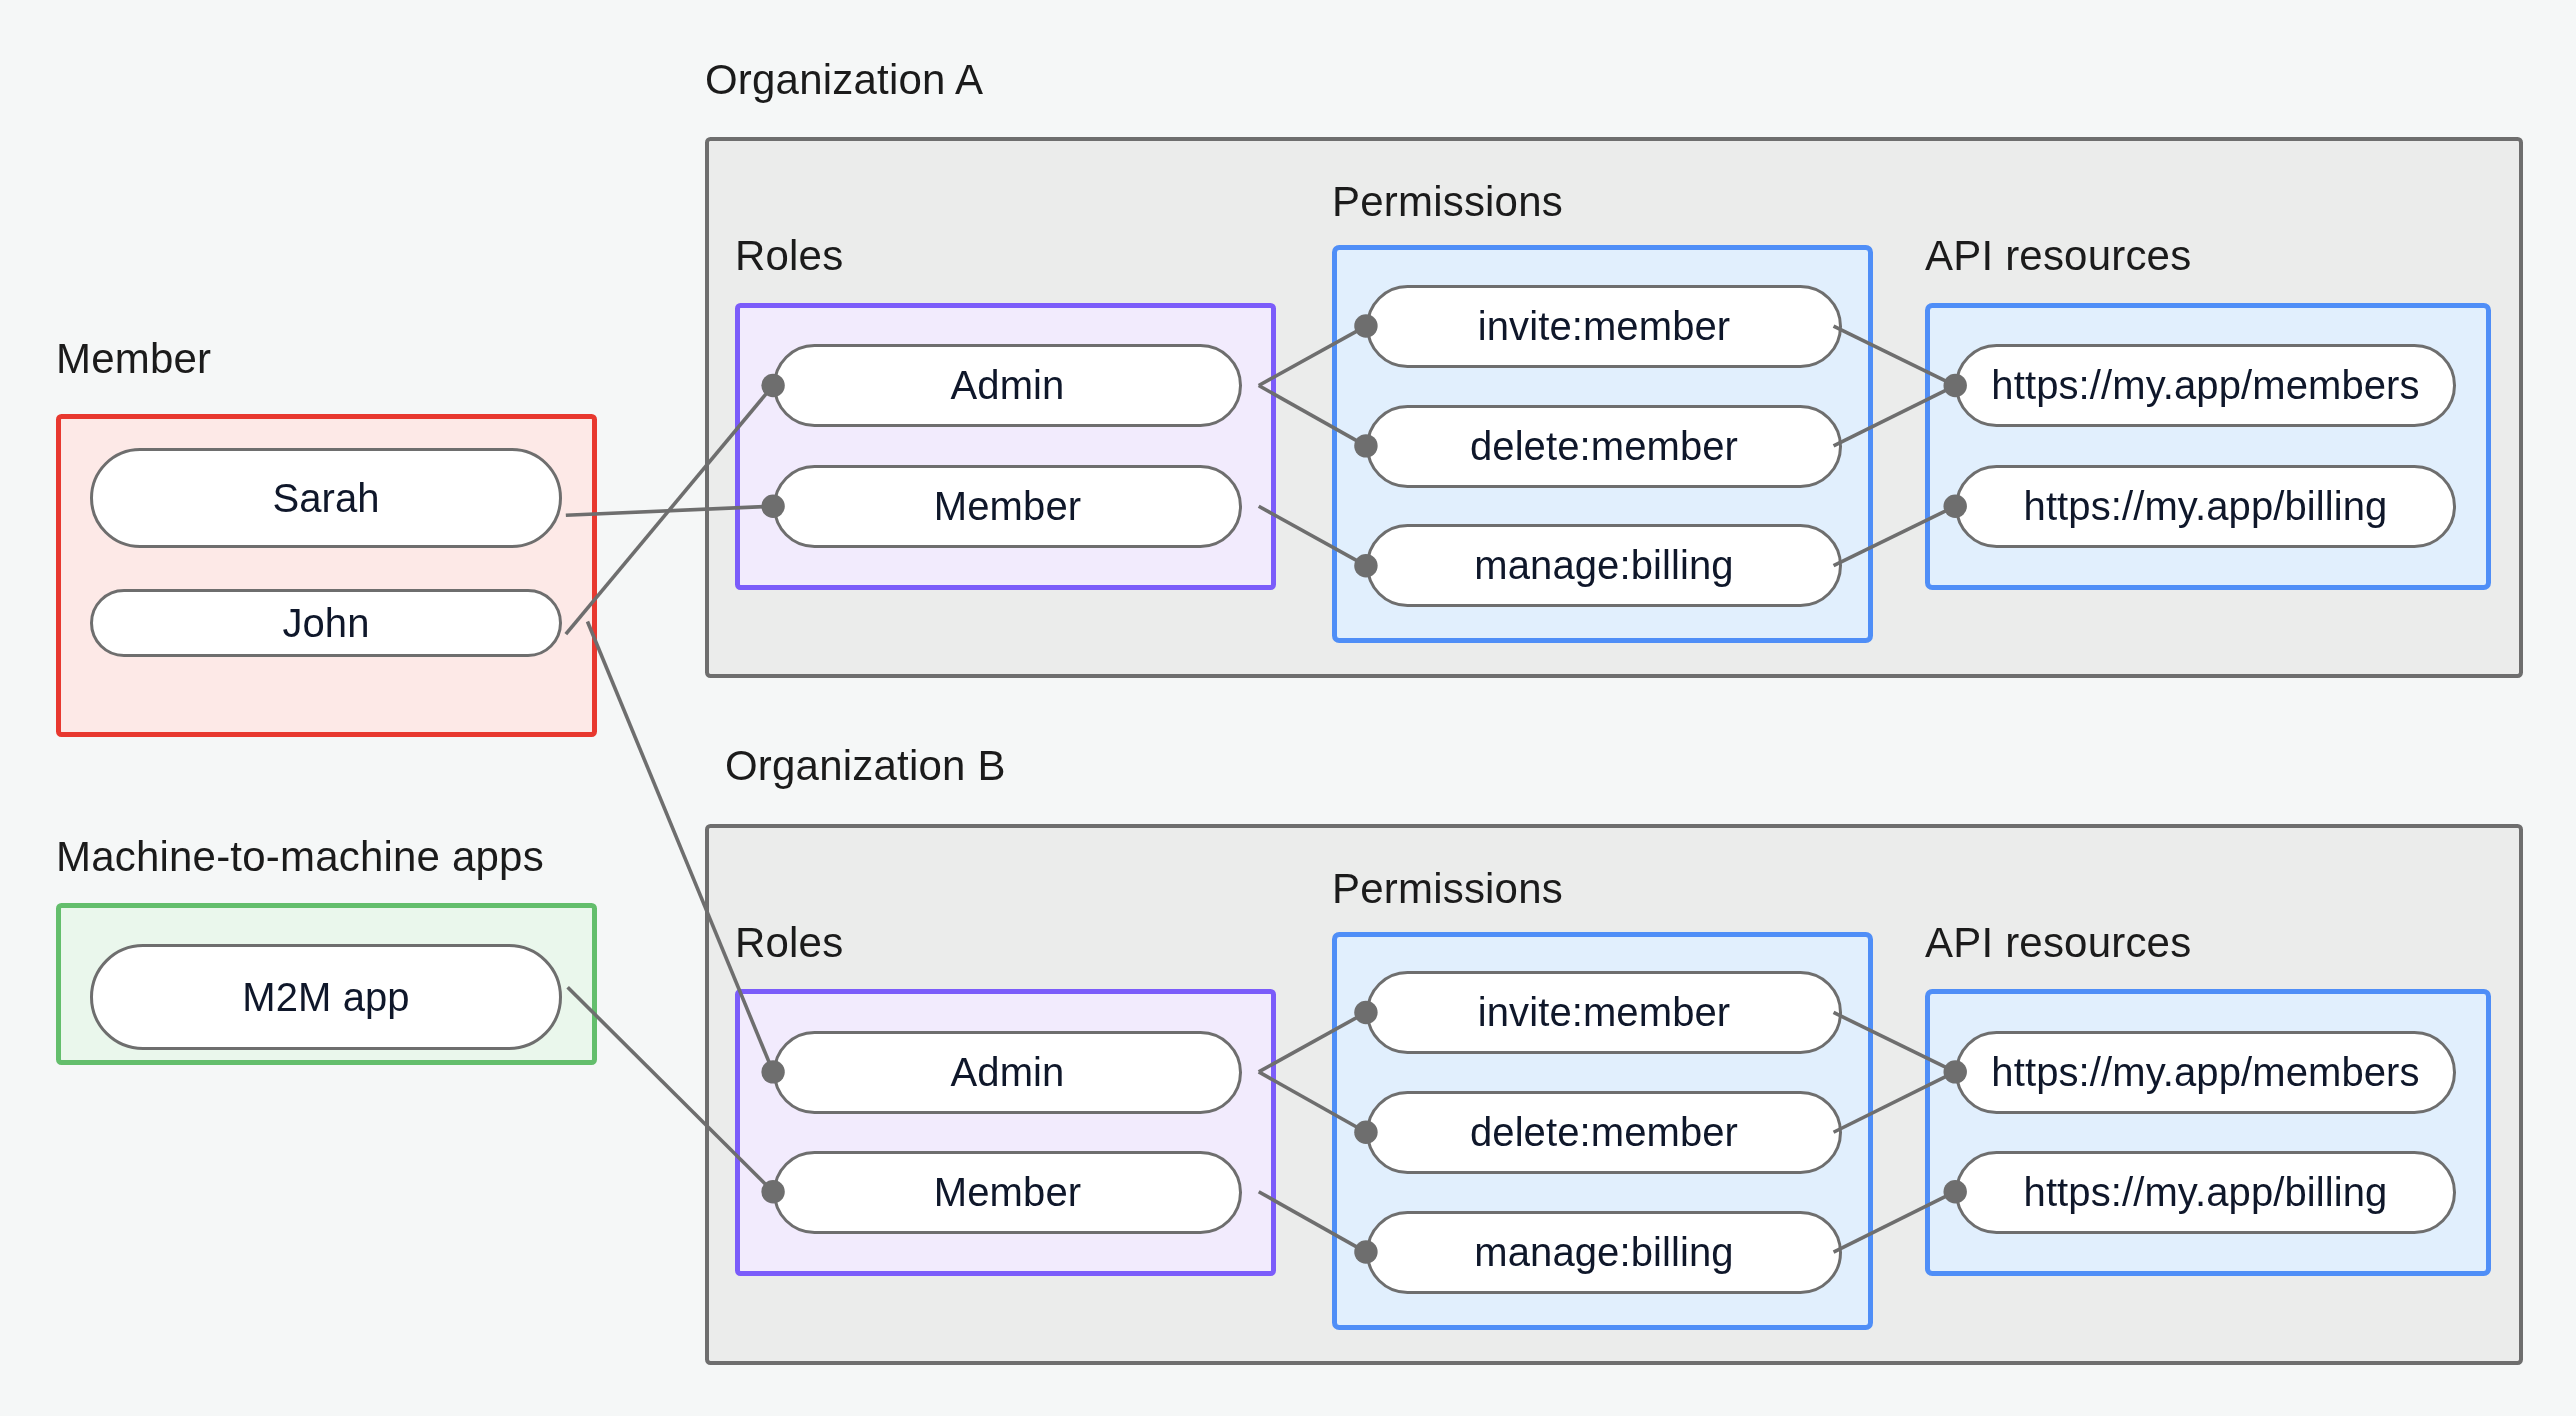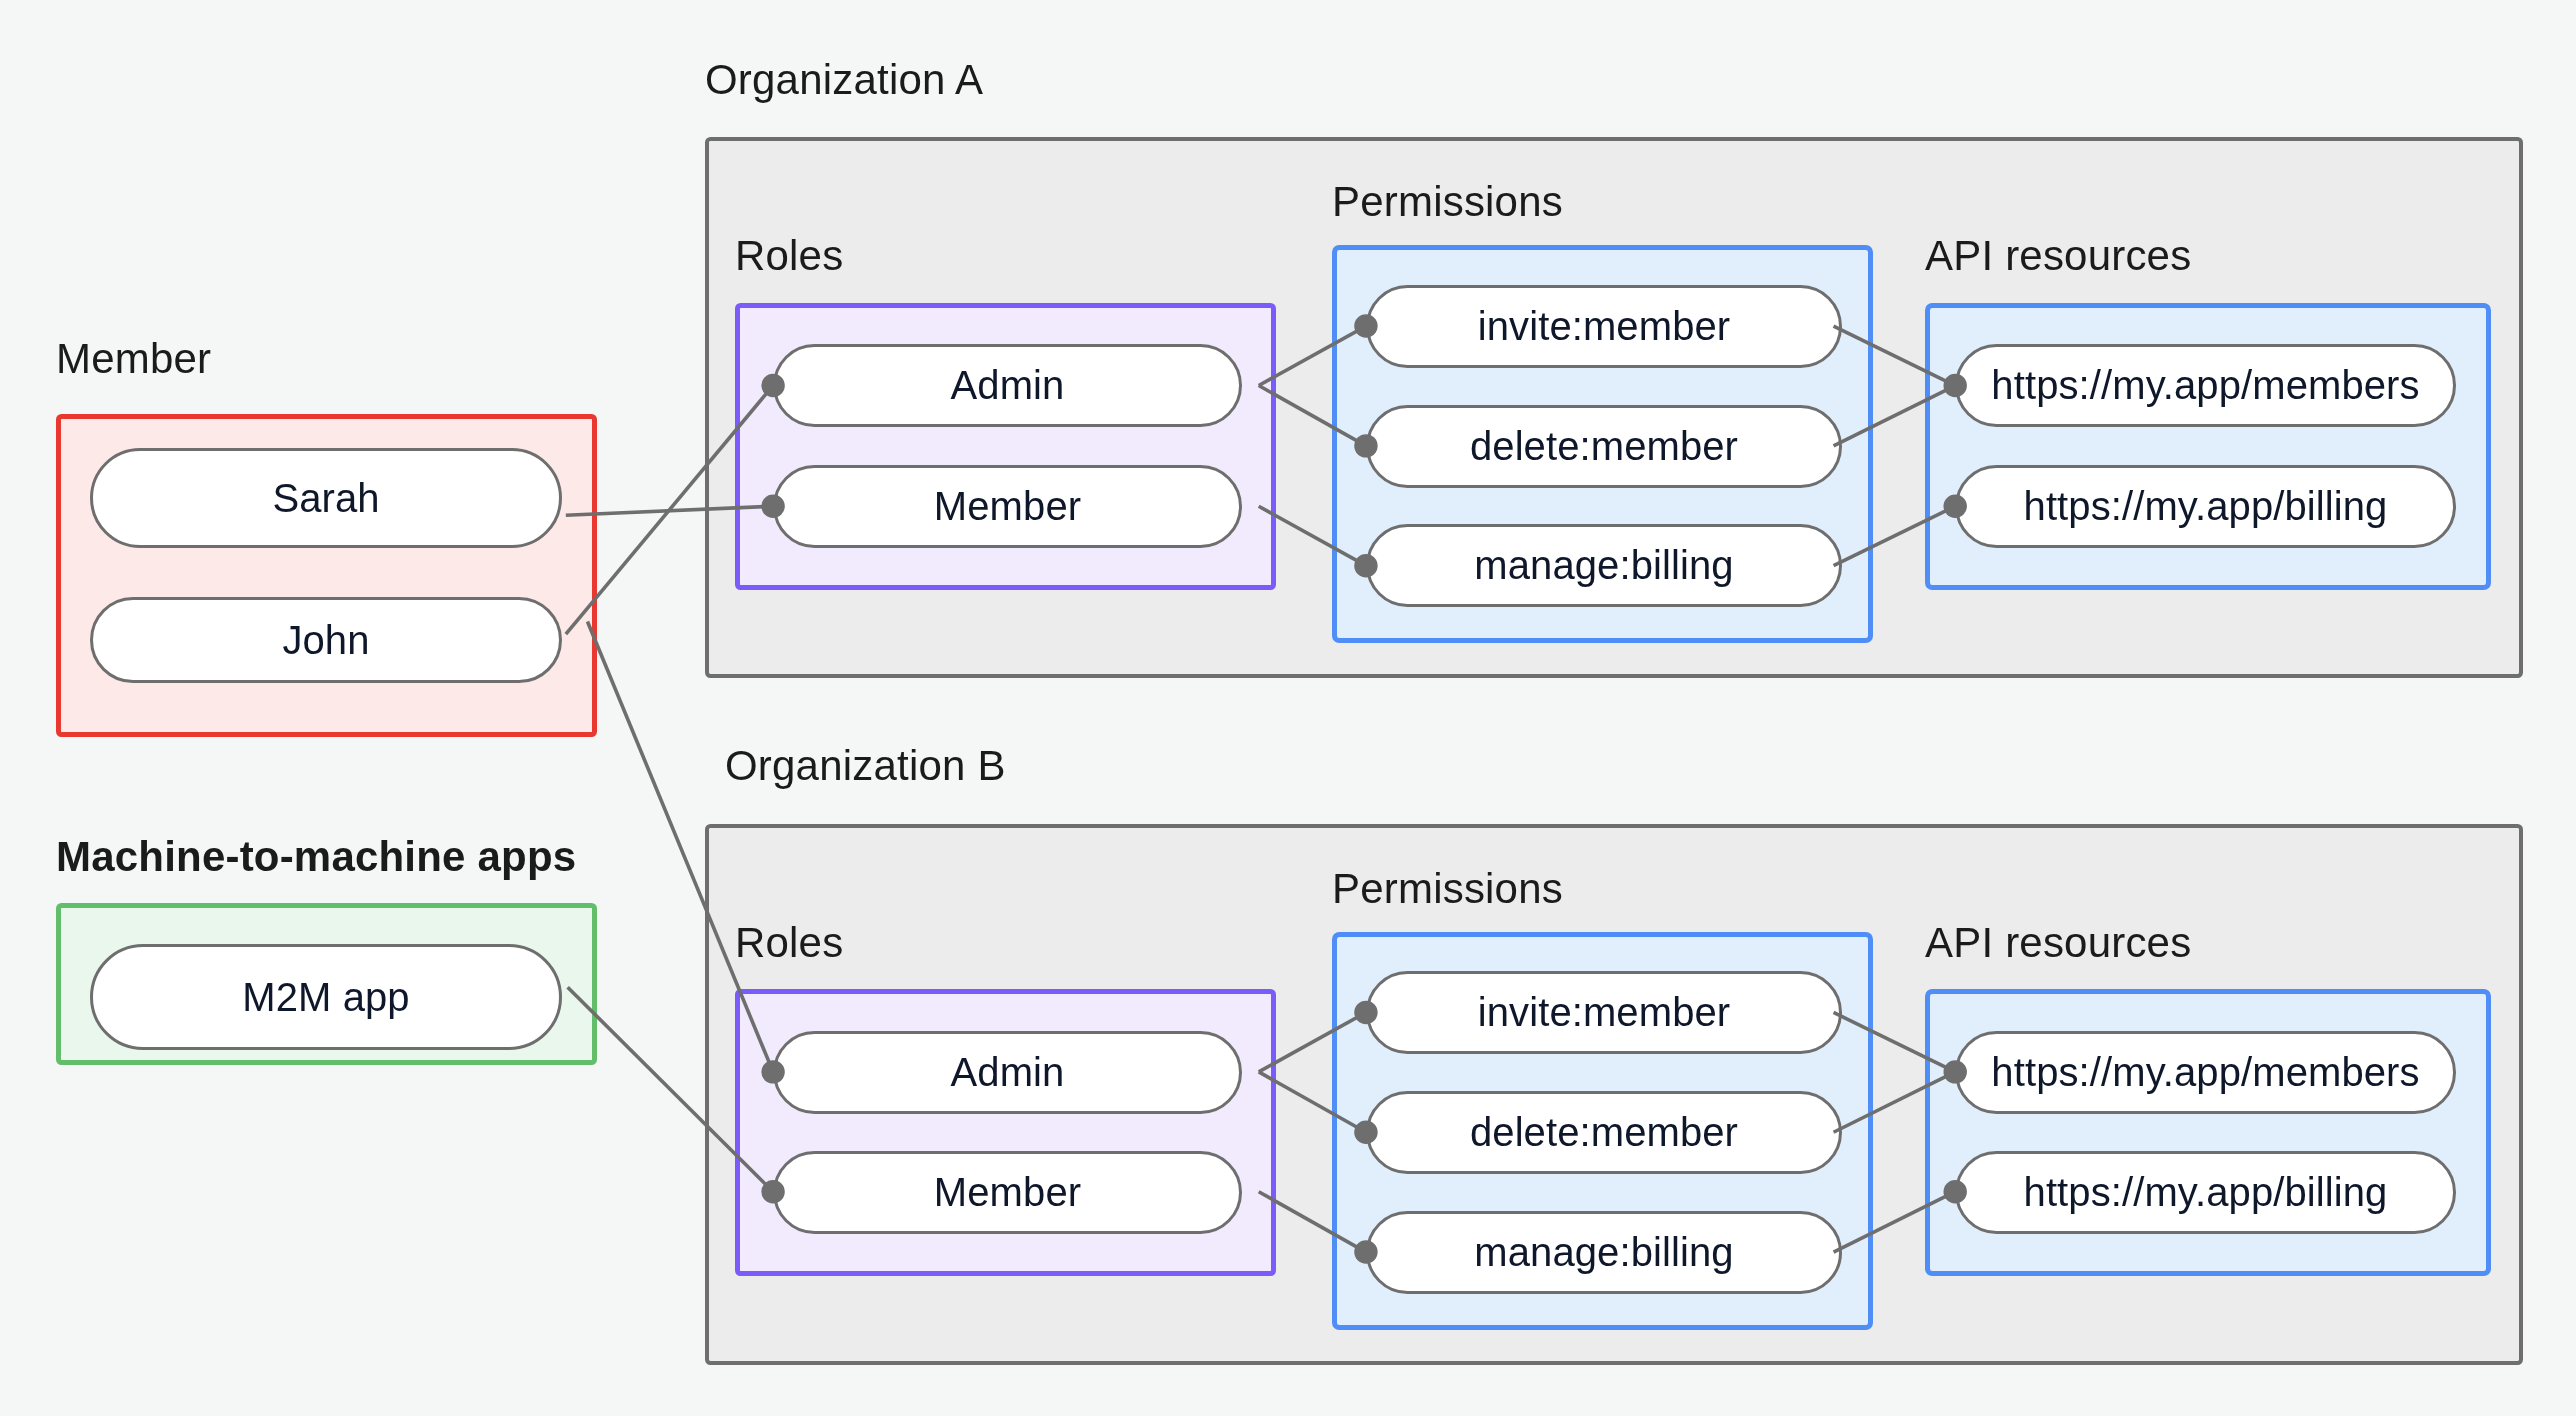--- a/index.html
+++ b/index.html
@@ -141,23 +141,23 @@
       <circle cx="2170" cy="1190" r="13"></circle>
       <circle cx="2170" cy="1323" r="13"></circle>
     </g>
   </svg>
 
   <div class="grp-label" style="left:56px; top:335px;">Member</div>
 
   <div class="container-box users-box" style="left:56px; top:414px; width:541px; height:323px;"></div>
 
   <div class="pill" style="left:90px; top:448px; width:472px; height:100px;">Sarah</div>
-  <div class="pill" style="left:90px; top:589px; width:472px; height:86px;margin-top:8px;">John</div>
-
-  <div class="grp-label" style="left:56px; top:833px;font-weight:bold;">Machine-to-machine apps</div>
+  <div class="pill" style="left:90px; top:589px; width:472px; height:68px;">John</div>
+
+  <div class="grp-label" style="left:56px; top:833px;">Machine-to-machine apps</div>
 
   <div class="container-box m2m-box" style="left:56px; top:903px; width:541px; height:162px;"></div>
 
   <div class="pill" style="left:90px; top:944px; width:472px; height:106px;">M2M app</div>
 
   <div class="grp-label" style="left:705px; top:56px;">Organization A</div>
 
   <div class="container-box org-box" style="left:705px; top:137px; width:1818px; height:541px;"></div>
 
   <div class="grp-label" style="left:735px; top:232px;">Roles</div>

